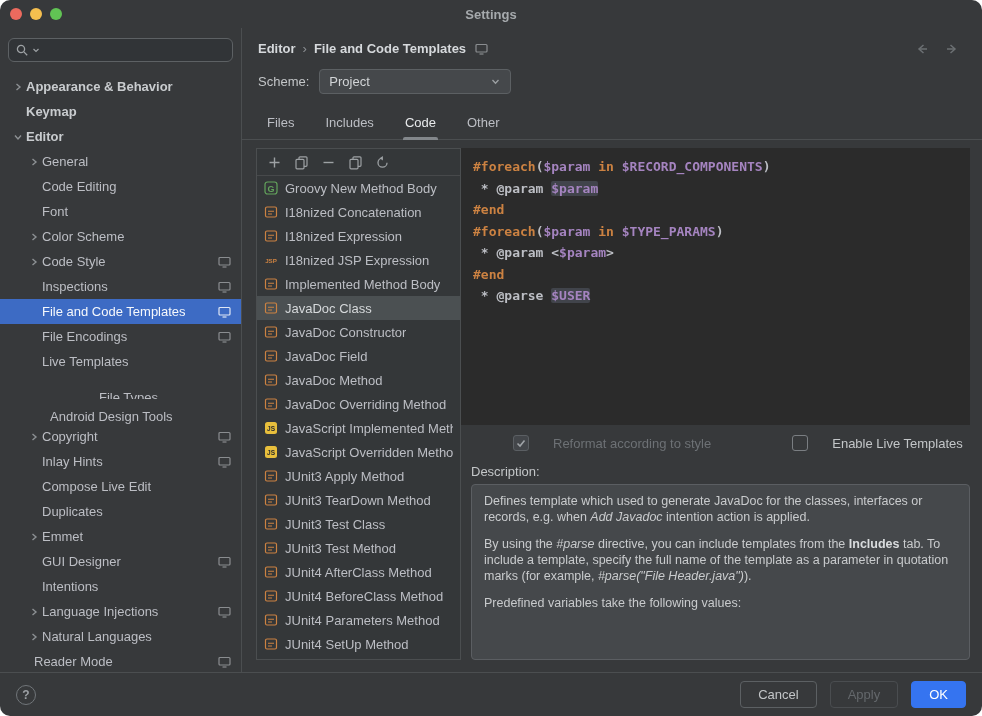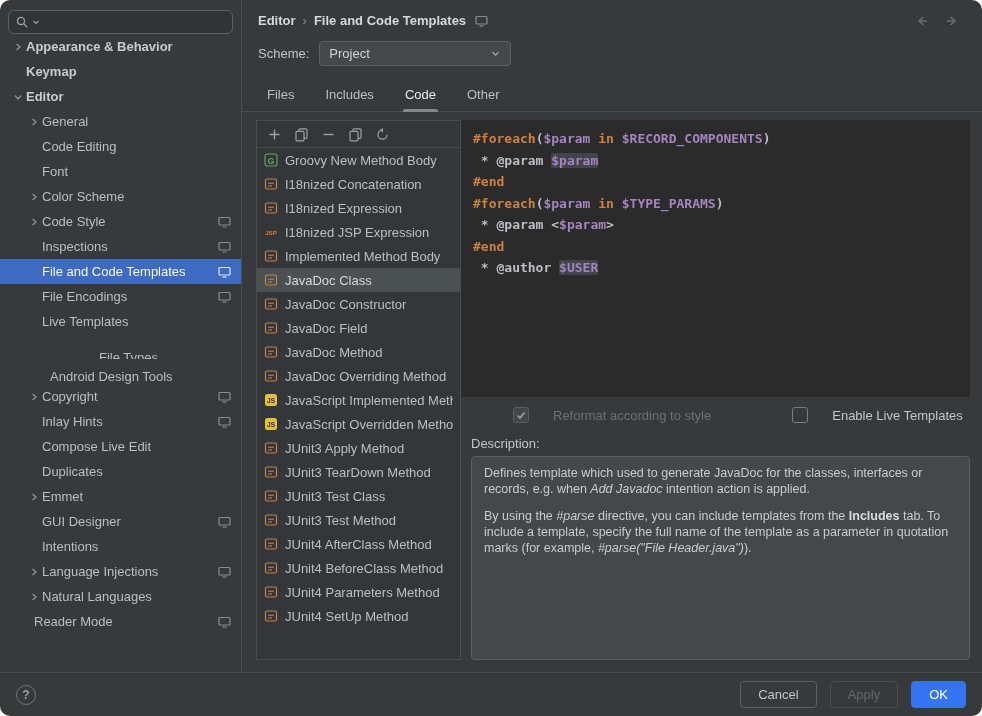--- a/index.html
+++ b/index.html
@@ -17,21 +17,21 @@
   .win-title { font-weight:bold; color:#a6aaad; font-size:13px; }
 
   
   .app-body { flex:1; display:flex; min-height:0; }
 
   
   .sidebar { width:242px; flex:0 0 242px; border-right:1px solid #4b4e50; display:flex; flex-direction:column; min-height:0; }
   .search-box { margin:10px 8px 0 8px; height:24px; background:#313437; border:1px solid #5d6164; border-radius:6px;
                 display:flex; align-items:center; padding:0 6px; gap:3px; }
   .search-box input { flex:1; background:transparent; border:none; outline:none; color:#d0d3d5; font-size:12px; min-width:0; }
-  .tree { flex:1; overflow:hidden; }
+  .tree { margin-top:12px; flex:1; overflow:hidden; }
   .tree-row { height:25px; display:flex; align-items:center; padding-right:10px; cursor:default; white-space:nowrap; }
   .tree-row .chev { width:16px; height:16px; flex:0 0 16px; display:flex; align-items:center; justify-content:center; color:#8c9093; }
   .tree-row .tree-label { overflow:hidden; text-overflow:clip; }
   .tree-row.bold .tree-label { font-weight:bold; color:#c9cccf; }
   .tree-row .right-icon { margin-left:auto; color:#8a8d90; display:flex; align-items:center; }
   .tree-row.selected { background:var(--accent,#3d6bc4); color:#f0f3f8; }
   .tree-row.selected .tree-label { color:#f5f8fc; }
   .tree-row.selected .right-icon, .tree-row.selected .chev { color:#dfe7f5; }
 
   
@@ -100,20 +100,28 @@
   .btn { height:27px; padding:0 17px; border-radius:4px; border:1px solid #5c6063; background:transparent;
          color:#c3c6c8; font-size:13px; font-family:inherit; cursor:default; }
   .btn.disabled { color:#64686c; border-color:#4a4d50; }
   .btn.primary { background:var(--ok-blue,#3574f0); border-color:var(--ok-blue,#3574f0); color:#ffffff; }
 </style>
 </head>
 <body>
 
 <div class="window">
 
+  <div class="titlebar">
+    <div class="traffic">
+      <span class="tl red"></span>
+      <span class="tl yellow"></span>
+      <span class="tl green"></span>
+    </div>
+    <div class="win-title">Settings</div>
+  </div>
 
   <div class="app-body">
 
     <aside class="sidebar">
       <div class="search-box">
         <span style="display:flex;">
           <svg width="14" height="14" viewBox="0 0 14 14">
               <circle cx="6" cy="6" r="3.6" fill="none" stroke="#9da1a4" stroke-width="1.3"></circle>
               <path d="M8.9 8.9 L12.2 12.2" stroke="#9da1a4" stroke-width="1.3"></path>
             </svg>
@@ -577,40 +585,41 @@
             </div>
         </div>
         <div class="right-col">
           <div class="editor" id="code">
               <div class="code-line"><span class="c-kw">#foreach</span><span class="c-p">(</span><span class="c-v">$param</span><span class="c-p"> </span><span class="c-kw">in</span><span class="c-p"> </span><span class="c-v">$RECORD_COMPONENTS</span><span class="c-p">)</span></div>
               <div class="code-line"><span class="c-p"> * @param </span><span class="c-vh">$param</span></div>
               <div class="code-line"><span class="c-kw">#end</span></div>
               <div class="code-line"><span class="c-kw">#foreach</span><span class="c-p">(</span><span class="c-v">$param</span><span class="c-p"> </span><span class="c-kw">in</span><span class="c-p"> </span><span class="c-v">$TYPE_PARAMS</span><span class="c-p">)</span></div>
               <div class="code-line"><span class="c-p"> * @param &lt;</span><span class="c-v">$param</span><span class="c-p">&gt;</span></div>
               <div class="code-line"><span class="c-kw">#end</span></div>
-              <div class="code-line"><span class="c-p"> * @author </span><span class="c-vh">$USER</span></div>
+              <div class="code-line"><span class="c-p"> * @parse </span><span class="c-vh">$USER</span></div>
             </div>
           <div class="options-row">
             <div class="checkbox-item disabled">
               <span class="cb checked">
                 <svg width="12" height="12" viewBox="0 0 12 12">
                     <path d="M2.5 6.5 L5 9 L9.5 3.5" fill="none" stroke="#9fa3a7" stroke-width="1.6"></path>
                   </svg>
               </span>
               <span class="cb-label">Reformat according to style</span>
             </div>
             <div class="checkbox-item">
               <span class="cb"></span>
               <span class="cb-label">Enable Live Templates</span>
             </div>
           </div>
           <div class="desc-label">Description:</div>
           <div class="desc-box" id="desc-body">
               <p class="desc-p"><span>Defines template which used to generate JavaDoc for the classes, interfaces or records, e.g. when </span><span class="s-i">Add Javadoc</span><span> intention action is applied.</span></p>
               <p class="desc-p"><span>By using the </span><span class="s-i">#parse</span><span> directive, you can include templates from the </span><span class="s-b">Includes</span><span> tab. To include a template, specify the full name of the template as a parameter in quotation marks (for example, </span><span class="s-i">#parse("File Header.java")</span><span>).</span></p>
+              <p class="desc-p"><span>Predefined variables take the following values:</span></p>
             </div>
         </div>
       </div>
 
     </main>
   </div>
 
   <div class="footer">
     <div class="help-circle">?</div>
     <div class="footer-buttons">

